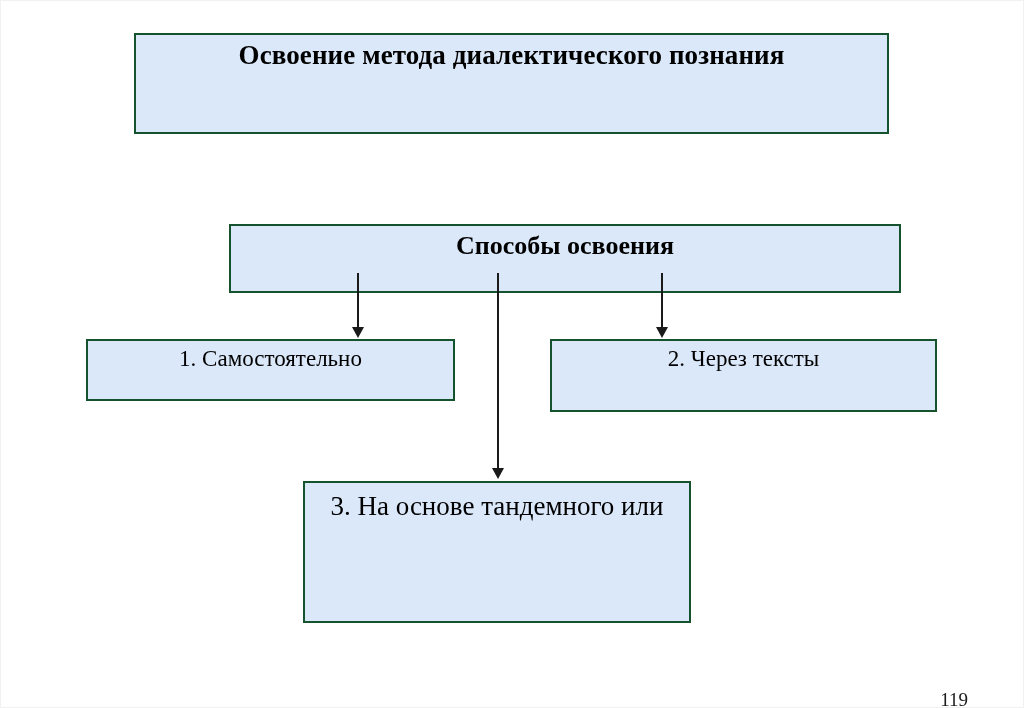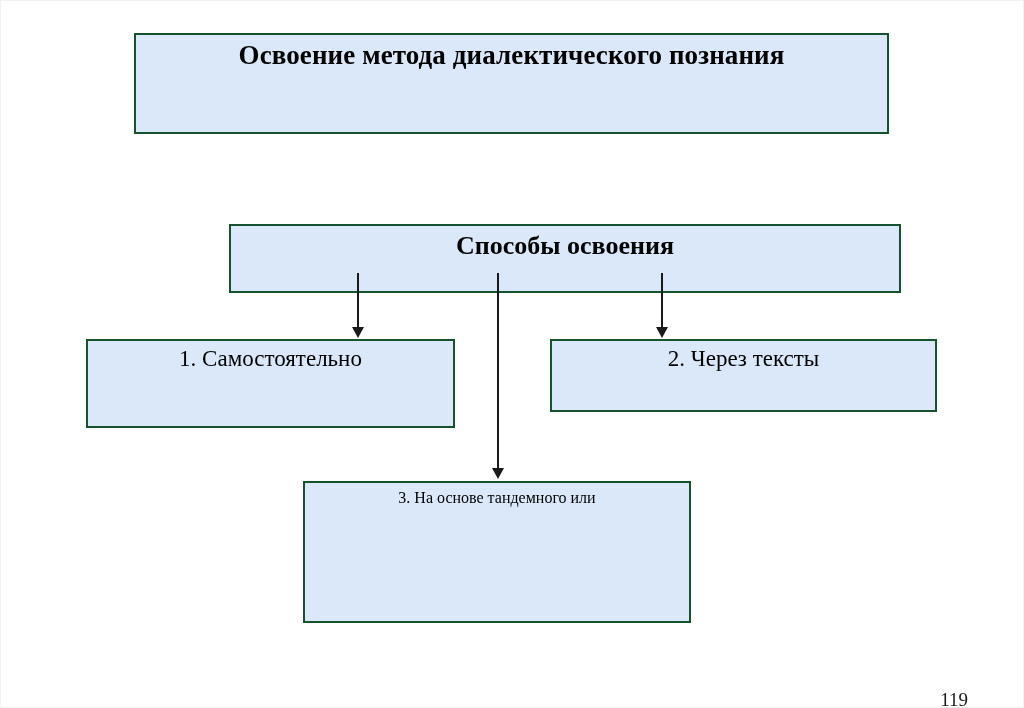--- a/index.html
+++ b/index.html
@@ -56,38 +56,38 @@
     height: 69px;
     font-weight: bold;
     font-size: 26px;
     margin-top: 20px;
   }
   
   #box-opt1 {
     left: 85px;
     top: 338px;
     width: 369px;
-    height: 89px;
+    height: 62px;
     font-size: 23px;
   }
   
   #box-opt2 {
     left: 549px;
     top: 338px;
     width: 387px;
     height: 73px;
     font-size: 23px;
   }
   
   #box-opt3 {
     left: 302px;
     top: 480px;
     width: 388px;
     height: 142px;
-    font-size: 16px;
+    font-size: 27px;
     line-height: 1.42;
   }
   #box-opt3 .line { display: block; }
   
   .arrow {
     position: absolute;
     width: 0;
   }
   .arrow .shaft {
     position: absolute;

